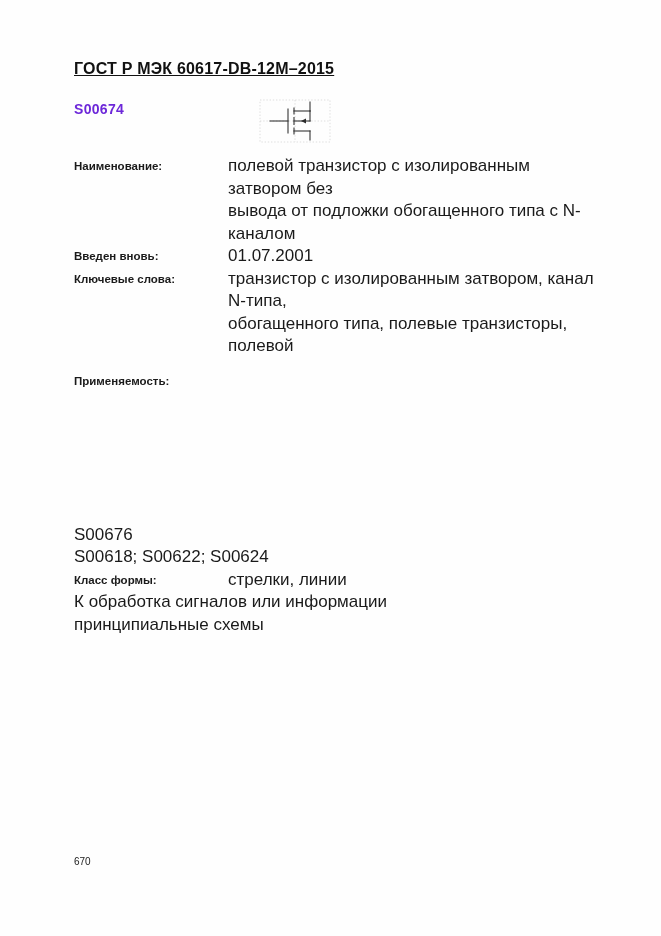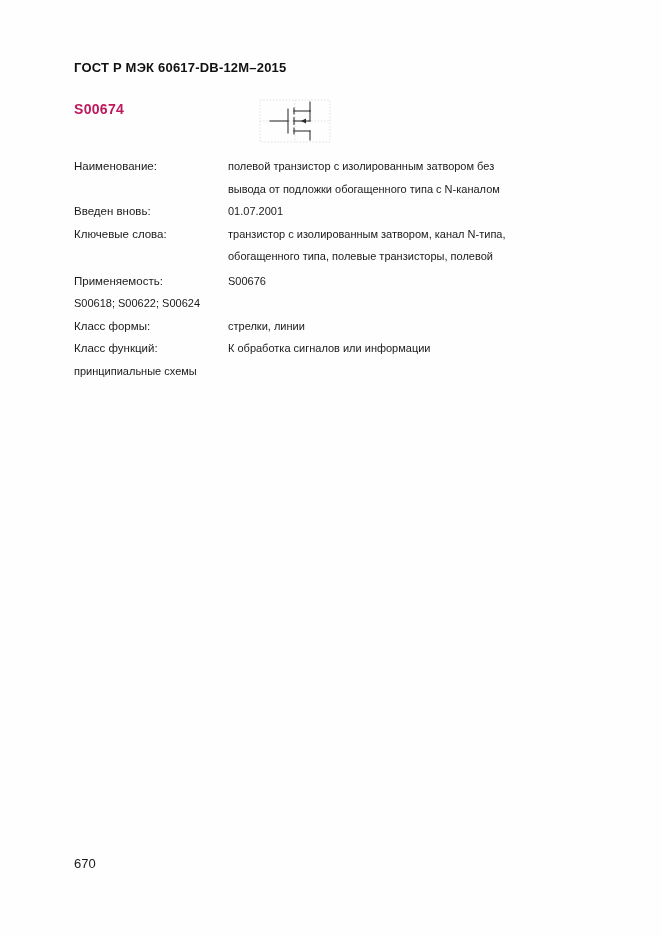--- a/index.html
+++ b/index.html
@@ -17,33 +17,34 @@
   }
   .page {
     position: absolute;
     inset: 0;
     background: #fefefe;
   }
   .doc-header {
     position: absolute;
     left: 74px;
     top: 60px;
-    font-size: 13px;
+    font-size: 16px;
     font-weight: bold;
     letter-spacing: 0.2px;
     color: #111;
     white-space: nowrap;
+    text-decoration: underline;
   }
   .code-title {
     position: absolute;
     left: 74px;
     top: 101px;
     font-size: 14px;
     font-weight: bold;
-    color: #be185d;
+    color: #6d28d9;
     letter-spacing: 0.3px;
   }
   
   .symbol-box {
     position: absolute;
     left: 258px;
     top: 98px;
     width: 74px;
     height: 46px;
   }
@@ -60,36 +61,37 @@
     display: flex;
     align-items: flex-start;
     margin-bottom: 0px;
   }
   .row .label {
     width: 154px;
     flex: 0 0 154px;
     font-size: 11.5px;
     line-height: 22.5px;
     color: #1a1a1a;
+    font-weight: bold;
   }
   .row .value {
     flex: 1 1 auto;
-    font-size: 11px;
+    font-size: 17px;
     line-height: 22.5px;
     color: #1a1a1a;
   }
   .row .value .line { display: block; }
   .gap-before { }
-  .gap-small { margin-top: 2px; }
+  .gap-small { margin-top: 12px; flex-direction: column; }
 
   .page-number {
     position: absolute;
     left: 74px;
     top: 856px;
-    font-size: 13px;
+    font-size: 10px;
     color: #1a1a1a;
   }
 </style>
 </head>
 <body>
 
 <div class="page">
 
   <div class="doc-header">ГОСТ Р МЭК 60617-DB-12M–2015</div>
 
@@ -168,21 +170,20 @@
     </div>
 
     <div class="row">
       <div class="label">Класс формы:</div>
       <div class="value">
         <span class="line">стрелки, линии</span>
       </div>
     </div>
 
     <div class="row">
-      <div class="label">Класс функций:</div>
       <div class="value">
         <span class="line">К обработка сигналов или информации</span>
       </div>
     </div>
 
     <div class="row">
       <div class="value">
         <span class="line">принципиальные схемы</span>
       </div>
     </div>

